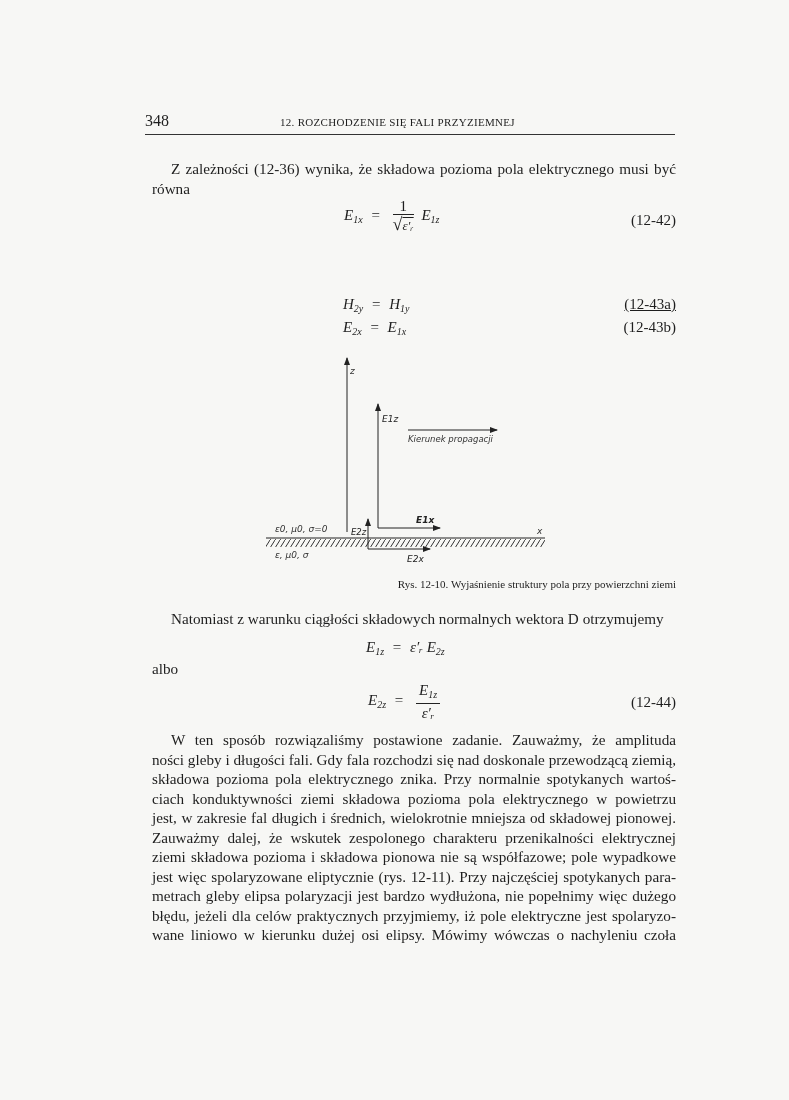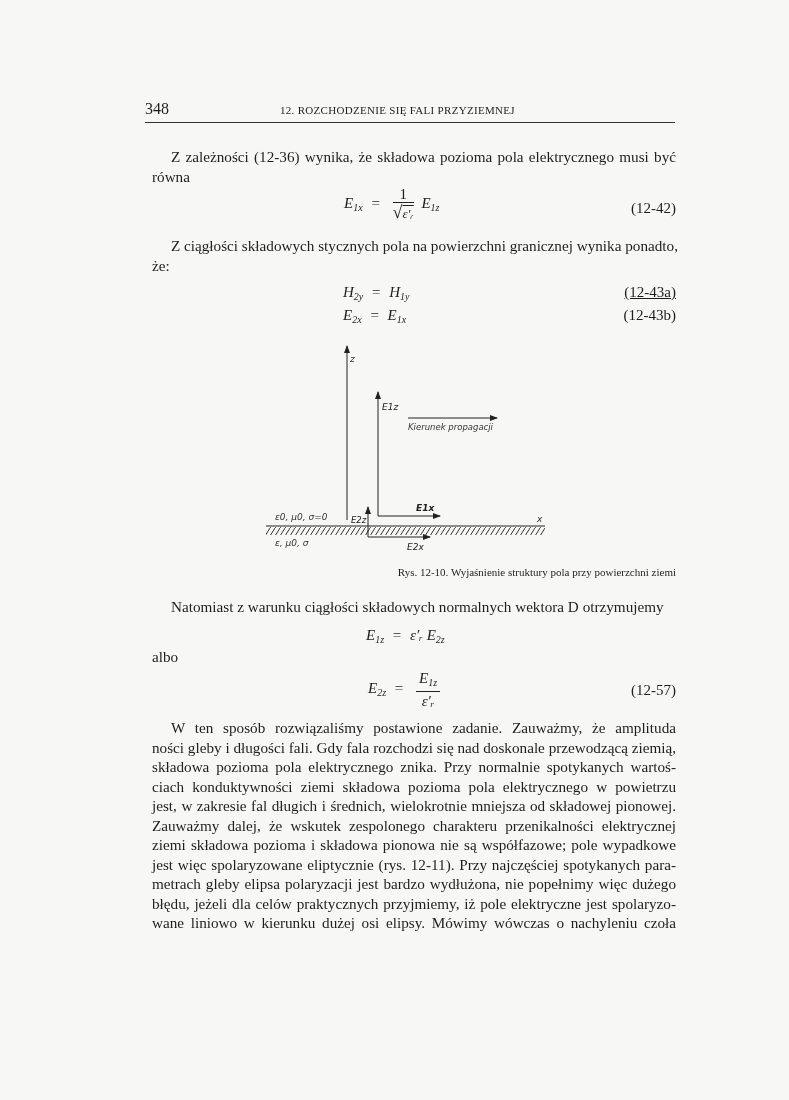--- a/index.html
+++ b/index.html
@@ -1,20 +1,20 @@
 <!DOCTYPE html>
 <html><head>
 <meta charset="utf-8">
 <style>
   html, body { margin: 0; padding: 0; }
   body {
     width: 789px; height: 1100px; background: #f7f7f5; position: relative; overflow: hidden;
     font-family: "Liberation Serif", "DejaVu Serif", serif; color: #1e1e1e;
   }
-  .page { position: absolute; left: 0; top: 0; width: 789px; height: 1044px; }
+  .page { position: absolute; left: 0; top: 12px; width: 789px; height: 1044px; }
   .header { position: absolute; left: 145px; top: 100px; width: 530px; height: 22px; border-bottom: 1px solid #333; }
   .page-num { position: absolute; left: 0; top: 0; font-size: 16px; }
   .running-head { position: absolute; left: 135px; top: 4px; font-size: 11px; letter-spacing: 0.3px; }
   .p { position: absolute; left: 152px; width: 524px; font-size: 15.2px; line-height: 19.5px; text-align: justify; margin: 0; }
   .p-line { display: block; text-align: justify; text-align-last: justify; white-space: nowrap; }
   .p-line.last { text-align-last: left; }
   .eq { position: absolute; font-style: italic; font-size: 15px; white-space: nowrap; }
   .eq sub { font-size: 10px; vertical-align: -3px; text-align: right; }
   .eqnum { position: absolute; right: 113px; font-size: 15px; }
   .frac { display: inline-block; vertical-align: middle; text-align: center; margin: 0 4px; }
@@ -43,24 +43,20 @@
     <span>E</span><sub>1x</sub>
     <span style="font-style:normal;margin:0 5px;">=</span>
     <span class="frac">
       <span class="num">1</span>
       <span class="den"><span class="sqrt">√</span><span style="text-decoration:overline;font-size:13px;">ε′ᵣ</span></span>
     </span>
     <span>E</span><sub>1z</sub>
   </div>
   <span class="eqnum" style="top:200px;">(12-42)</span>
 
-  <div class="p" style="top:236px;">
-    <span class="p-line" style="padding-left:19px;">Z ciągłości składowych stycznych pola na powierzchni granicznej wynika ponadto,</span>
-    <span class="p-line last">że:</span>
-  </div>
 
   <div class="eq" style="left:343px; top:284px;">
     <span>H</span><sub>2y</sub>
     <span style="font-style:normal;margin:0 5px;">=</span>
     <span>H</span><sub>1y</sub>
   </div>
   <span class="eqnum" style="top:284px;text-decoration:underline;">(12-43a)</span>
 
   <div class="eq" style="left:343px; top:307px;">
     <span>E</span><sub>2x</sub>
@@ -123,21 +119,21 @@
   </div>
 
   <div class="eq" style="left:368px; top:670px;">
     <span>E</span><sub>2z</sub>
     <span style="font-style:normal;margin:0 5px;">=</span>
     <span class="frac">
       <span class="num" style="font-style:italic;"><span>E</span><sub>1z</sub></span>
       <span class="den">ε′ᵣ</span>
     </span>
   </div>
-  <span class="eqnum" style="top:682px;">(12-57)</span>
+  <span class="eqnum" style="top:682px;">(12-44)</span>
 
   <div class="p" style="top:718px;">
     <span class="p-line" style="padding-left:19px;">W ten sposób rozwiązaliśmy postawione zadanie. Zauważmy, że amplituda</span>
     <span class="p-line">ności gleby i długości fali. Gdy fala rozchodzi się nad doskonale przewodzącą ziemią,</span>
     <span class="p-line">składowa pozioma pola elektrycznego znika. Przy normalnie spotykanych wartoś-</span>
     <span class="p-line">ciach konduktywności ziemi składowa pozioma pola elektrycznego w powietrzu</span>
     <span class="p-line">jest, w zakresie fal długich i średnich, wielokrotnie mniejsza od składowej pionowej.</span>
     <span class="p-line">Zauważmy dalej, że wskutek zespolonego charakteru przenikalności elektrycznej</span>
     <span class="p-line">ziemi składowa pozioma i składowa pionowa nie są współfazowe; pole wypadkowe</span>
     <span class="p-line">jest więc spolaryzowane eliptycznie (rys. 12-11). Przy najczęściej spotykanych para-</span>

